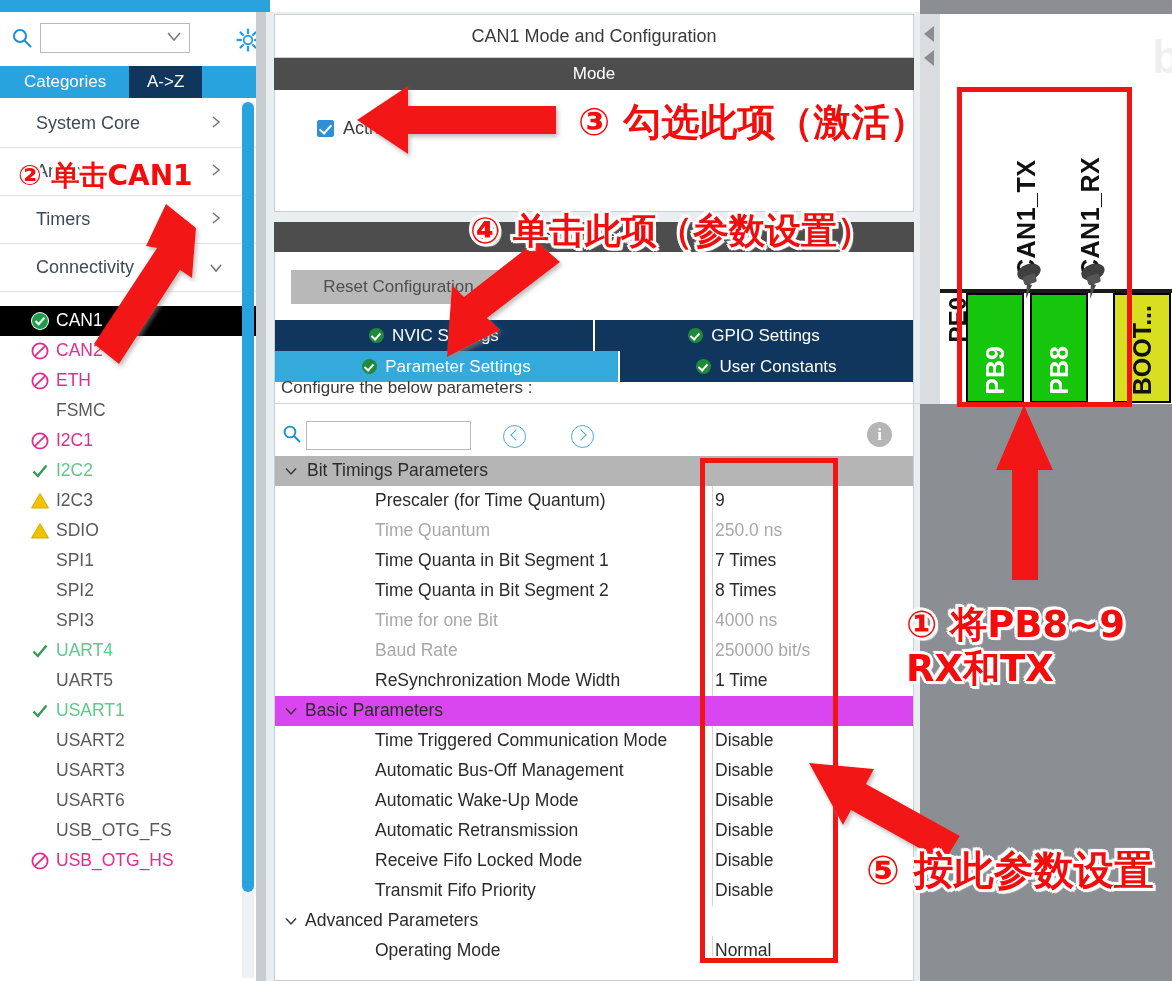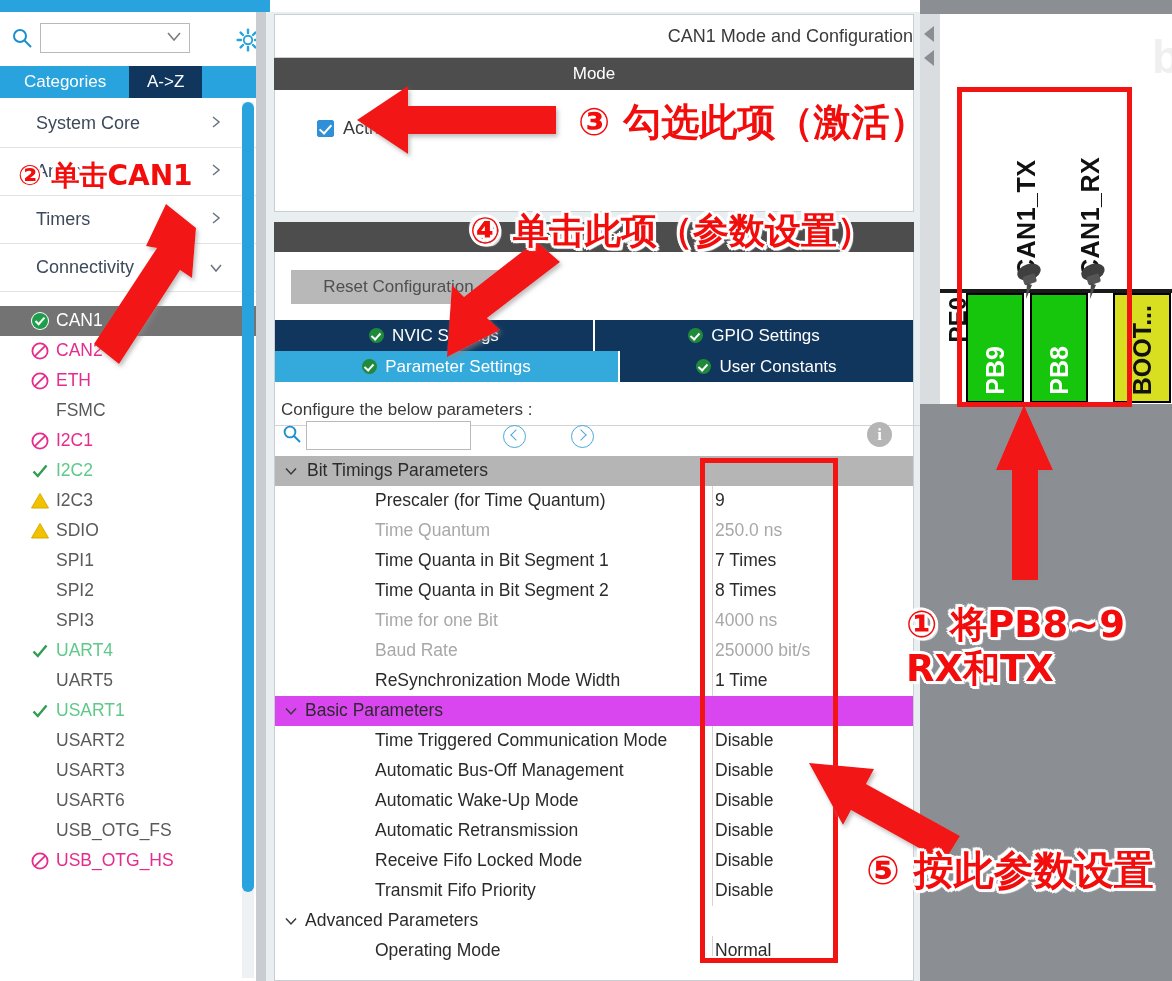--- a/index.html
+++ b/index.html
@@ -25,34 +25,34 @@
   .tabs-cat{position:absolute;left:0;top:54px;width:266px;height:32px;background:#29a3dd;}
   .tab-cat{position:absolute;left:8px;top:0;height:32px;line-height:32px;padding:0 16px;color:#ffffff;font-size:17px;background:#29a3dd;}
   .tab-az{position:absolute;left:129px;top:0;height:32px;line-height:32px;padding:0 18px;color:#ffffff;font-size:17px;background:#11365e;}
 
   .listwrap{position:absolute;left:0;top:88px;width:266px;height:880px;background:#fff;border-right:1px solid #d8d8d8;}
   .group{position:relative;height:47px;border-bottom:1px solid #e3e3e3;}
   .group .glabel{position:absolute;left:36px;top:13px;font-size:18px;color:#3d4a5c;}
   .group .gchev{position:absolute;right:44px;top:16px;width:12px;height:12px;}
 
   .leaf{position:relative;height:30px;}
-  .leaf.sel{background:#737373;}
+  .leaf.sel{background:#000000;}
   .leaf .licon{position:absolute;left:30px;top:5px;width:20px;height:20px;}
   .leaf .llabel{position:absolute;left:56px;top:4px;font-size:17.5px;color:#5a5a5a;white-space:nowrap;}
   .leaf.sel .llabel{color:#ffffff;}
 
   
   .sb-track{position:absolute;left:242px;top:90px;width:12px;height:876px;background:#eef2f4;}
   .sb-thumb{position:absolute;left:242px;top:90px;width:12px;height:790px;background:#29a3dd;border-radius:6px;}
   .sb-outer{position:absolute;left:256px;top:12px;width:10px;height:969px;background:#c9ccd0;}
 
   
   .center{position:absolute;left:266px;top:12px;width:654px;height:969px;background:#e9eef1;}
   .panel-title{position:absolute;left:8px;top:2px;width:640px;height:44px;background:#ffffff;border:1px solid #c9ced3;box-sizing:border-box;
-      text-align:right;line-height:42px;font-size:18px;color:#3a3a3a;}
+      text-align:center;line-height:42px;font-size:18px;color:#3a3a3a;}
   .mode-bar{position:absolute;left:8px;top:46px;width:640px;height:32px;background:#4d4d4d;color:#fff;text-align:center;line-height:32px;font-size:17px;}
   .mode-body{position:absolute;left:8px;top:78px;width:640px;height:122px;background:#ffffff;border:1px solid #c9ced3;border-top:none;box-sizing:border-box;}
   .chk-row{position:absolute;left:42px;top:28px;display:flex;align-items:center;gap:9px;}
   .chk-box{width:17px;height:17px;background:#2f90d8;border:1px solid #2f90d8;border-radius:2px;position:relative;box-sizing:border-box;}
   .chk-box:after{content:"";position:absolute;left:4px;top:1px;width:5px;height:10px;border:solid #fff;border-width:0 2px 2px 0;transform:rotate(42deg);}
   .chk-label{font-size:18px;color:#3a3a3a;}
 
   .cfg-bar{position:absolute;left:8px;top:210px;width:640px;height:30px;background:#4d4d4d;color:#fff;text-align:center;line-height:30px;font-size:17px;}
   .cfg-body{position:absolute;left:8px;top:240px;width:640px;height:729px;background:#ffffff;border:1px solid #c9ced3;border-top:none;box-sizing:border-box;}
 
@@ -61,21 +61,21 @@
 
   .tabrow{position:absolute;left:0;width:638px;height:31px;}
   .tabrow.r1{top:68px;}
   .tabrow.r2{top:99px;}
   .tb{position:absolute;top:0;height:31px;display:flex;align-items:center;justify-content:center;gap:8px;
       font-size:17px;color:#ffffff;background:#11365e;}
   .tb.active{background:#34aadc;}
   .tb .okdot{width:15px;height:15px;border-radius:50%;background:#1f8a3a;position:relative;flex:0 0 auto;}
   .tb .okdot:after{content:"";position:absolute;left:4px;top:3px;width:4px;height:7px;border:solid #fff;border-width:0 2px 2px 0;transform:rotate(42deg);}
 
-  .cfgnote{position:absolute;left:0;top:142px;width:678px;height:32px;border-bottom:1px solid #d3d3d3;
+  .cfgnote{position:absolute;left:0;top:120px;width:678px;height:32px;border-bottom:1px solid #d3d3d3;
       font-size:17px;color:#3a3a3a;display:flex;align-items:center;padding-left:6px;box-sizing:border-box;}
 
   .searchrow{position:absolute;left:0;top:164px;width:638px;height:38px;}
   .searchrow .mag2{position:absolute;left:8px;top:9px;width:18px;height:18px;}
   .searchrow .sinput{position:absolute;left:31px;top:5px;width:165px;height:29px;border:1px solid #b9b9b9;background:#fff;
       font-size:16px;color:#9b9b9b;font-style:italic;display:flex;align-items:center;padding-left:6px;box-sizing:border-box;}
   .navbtn{position:absolute;top:9px;width:21px;height:21px;border:1.6px solid #4aa8de;border-radius:50%;}
   .navbtn.prev{left:228px;}
   .navbtn.next{left:296px;}
   .navbtn .ar{position:absolute;left:7px;top:5px;width:7px;height:7px;border:solid #4aa8de;border-width:0 1.8px 1.8px 0;}

